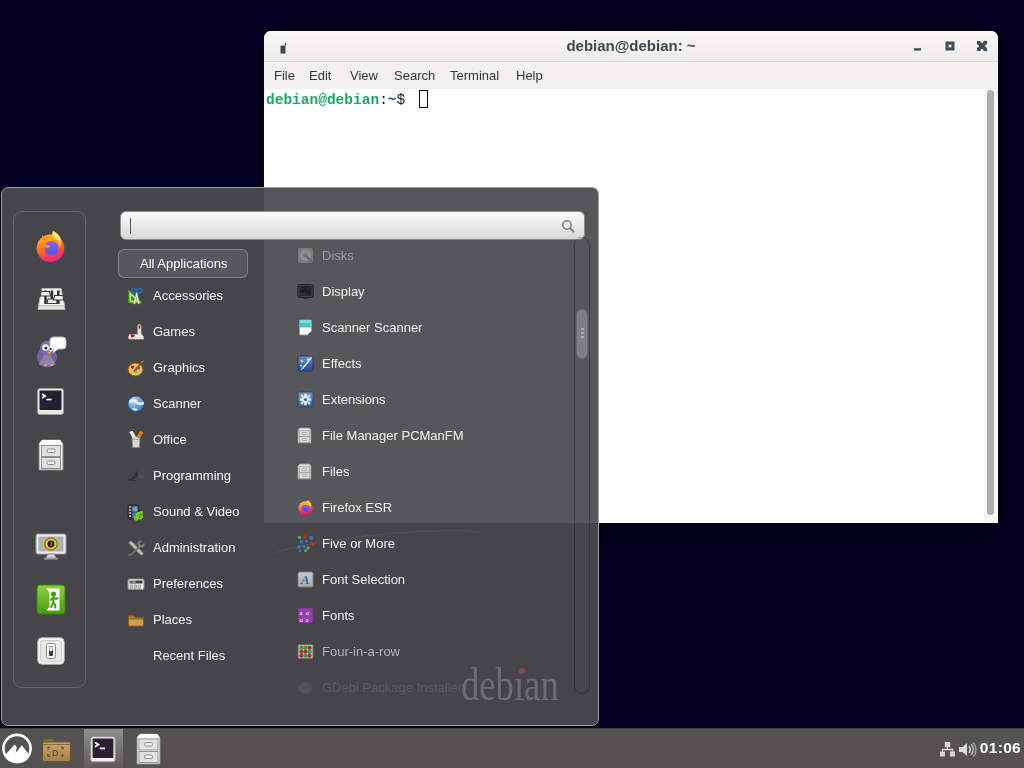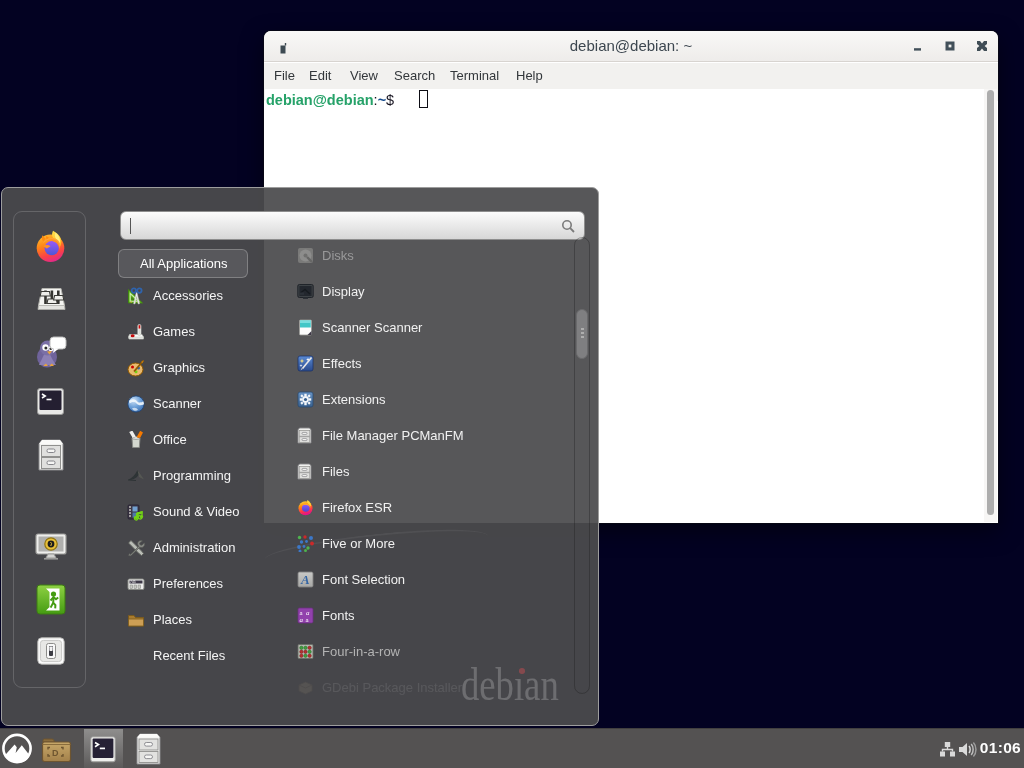--- a/index.html
+++ b/index.html
@@ -9,30 +9,30 @@
 
   
   #term { position:absolute; left:264px; top:31px; width:734px; height:492px;
           border-radius:7px 7px 0 0; background:#fff;
           box-shadow:0 0 0 1px rgba(10,10,20,0.75), 0 8px 22px rgba(0,0,0,0.5); }
   #term-title { position:absolute; left:0; top:0; right:0; height:31px;
           border-radius:7px 7px 0 0;
           background:linear-gradient(#f9f8f7,#eeecea);
           border-bottom:1px solid #d8d4d0; }
   #term-title .ttext { position:absolute; left:0; right:0; top:5.5px; text-align:center;
-          font-size:15px; font-weight:normal; color:#3d4750; }
+          font-size:15px; font-weight:bold; color:#3d4750; }
   #term-menubar { position:absolute; left:0; top:32px; right:0; height:38px;
           background:#f2f1ef; font-size:13px; color:#33373b; }
   #term-menubar span { position:absolute; top:5px; }
   #term-content { position:absolute; left:1px; top:58px; right:1px; bottom:0;
           background:#ffffff; }
   #term-scroll { position:absolute; right:1px; top:58px; width:13px; bottom:1px; background:#f7f6f5; }
   #term-thumb { position:absolute; right:3px; top:1px; width:7px; bottom:7px;
           background:#adadad; border-radius:4px; }
-  .mono { font-family:Liberation Sans, sans-serif; }
+  .mono { font-family:Liberation Mono, monospace; }
 
   
   #panel { position:absolute; left:0; bottom:0; width:1024px; height:40px;
            background:#545252; border-top:1px solid #413f3f; }
   #taskbtn { position:absolute; left:84px; top:0; width:39px; height:40px;
            background:linear-gradient(#8f8e8d,#5b5959); }
   #clock { position:absolute; right:3px; top:10px; font-size:15.5px; font-weight:bold; color:#fdfdfd; letter-spacing:0.3px; }
 
   
   #menu { position:absolute; left:1px; top:187px; width:598px; height:539px;

